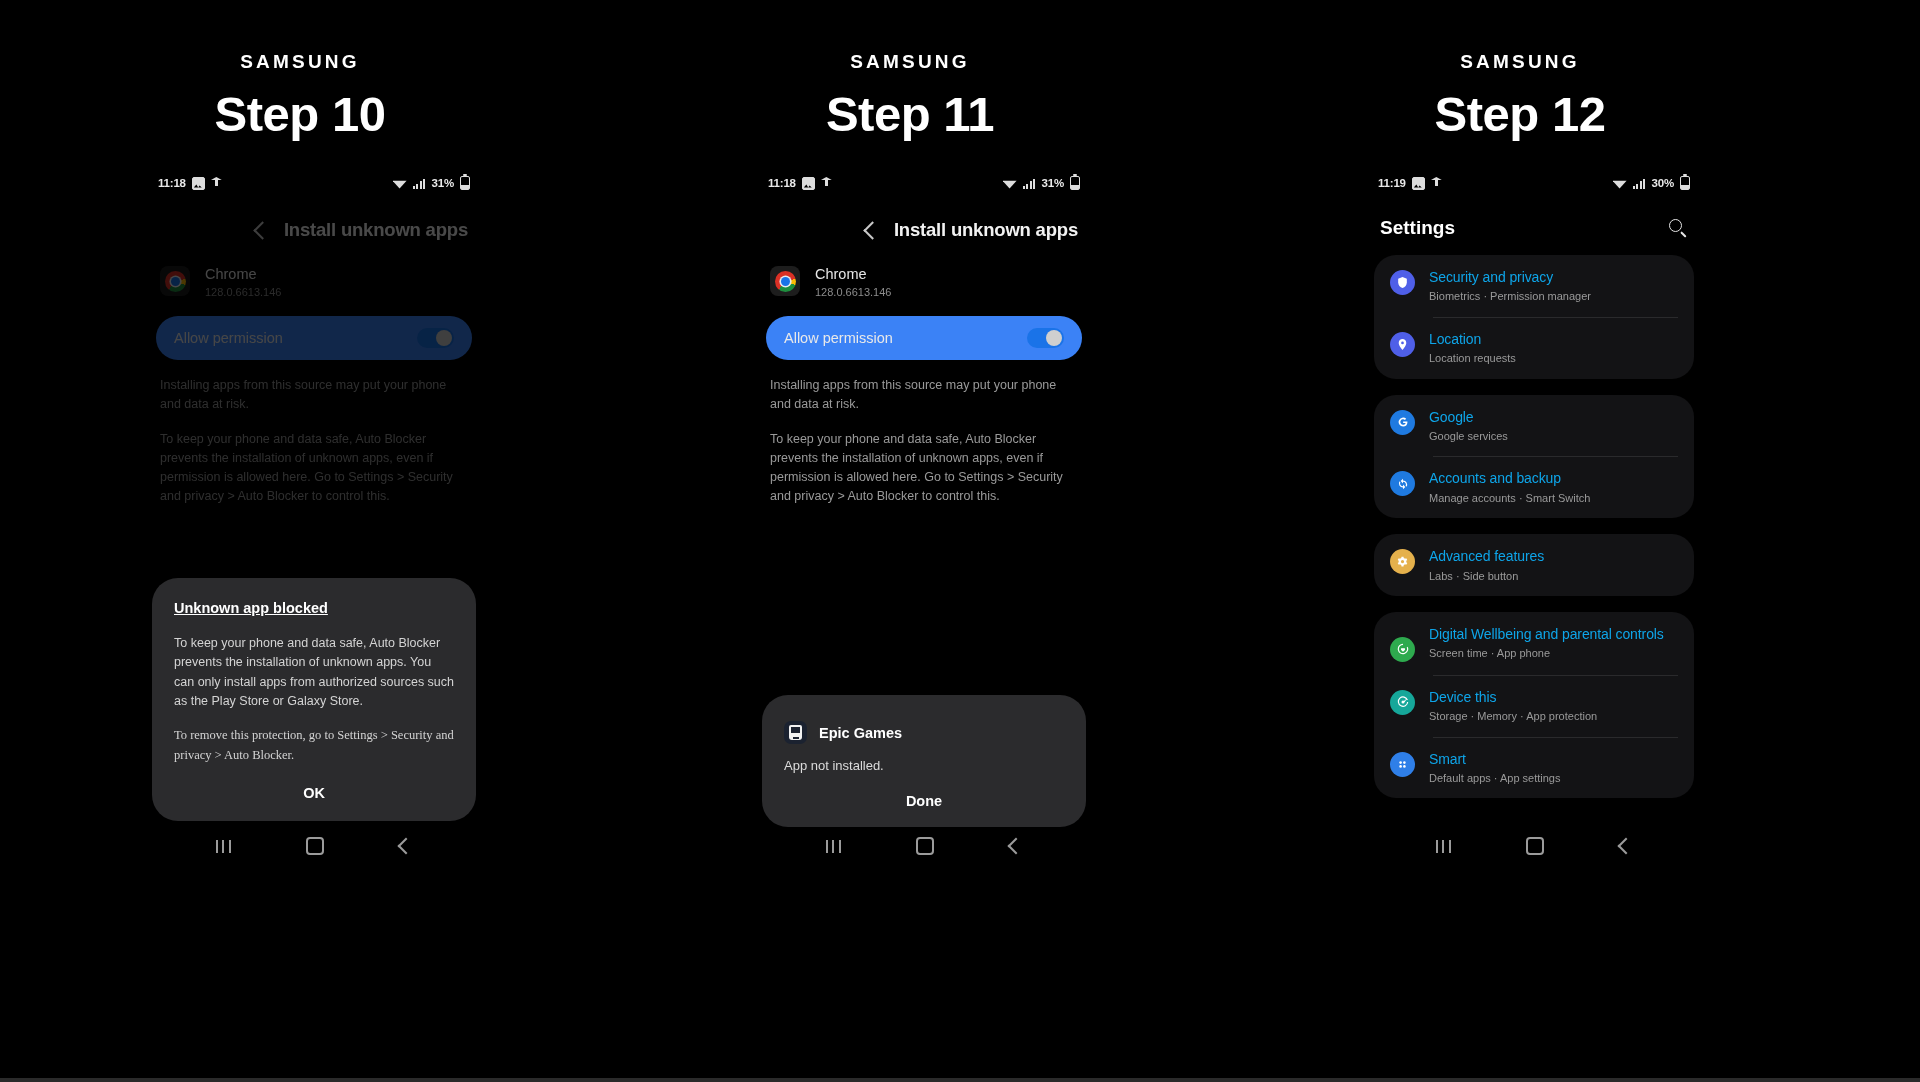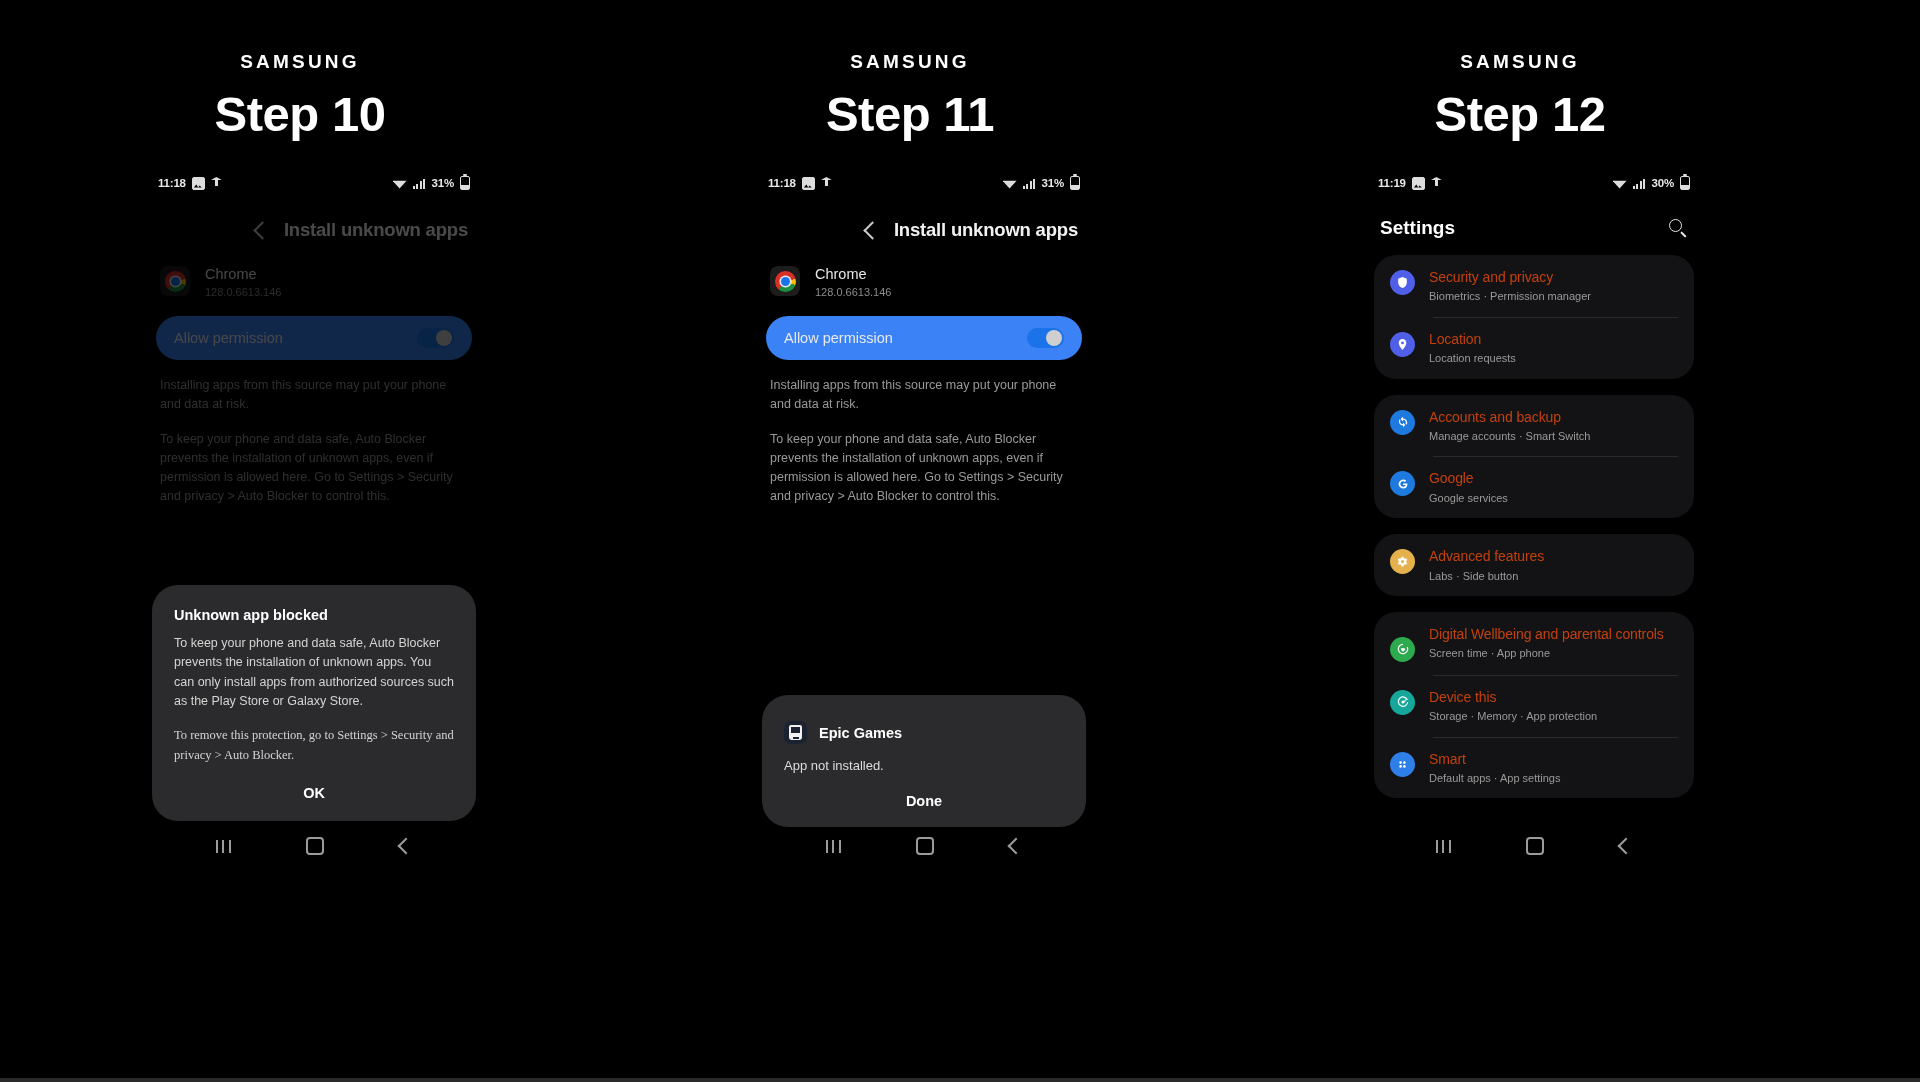--- a/index.html
+++ b/index.html
@@ -247,21 +247,22 @@
     box-sizing: border-box;
   }
   #dialog-unknown-app {
     bottom: 48px;
     padding: 22px 22px 18px 22px;
   }
   .dialog-title {
     font-size: 14.5px;
     font-weight: 700;
     color: #fff;
-    margin-bottom: 11px;
+    margin-bottom: 18px;
+    text-decoration: underline;
   }
   .dialog-text {
     font-size: 12.5px;
     line-height: 1.55;
     color: #d4d4d4;
     white-space: pre-line;
   }
   .dialog-text + .dialog-text { margin-top: 15px; font-family: Liberation Serif, serif; }
   .dialog-action {
     text-align: center;
@@ -359,21 +360,21 @@
     flex: none;
     margin-right: 14px;
     margin-top: 2px;
     display:flex; align-items:center; justify-content:center;
     position: relative;
   }
   .set-ico svg { display:block; }
   .set-texts { min-width: 0; }
   .set-label {
     font-size: 14px;
-    color: #c2410c;
+    color: #0ea5e9;
     line-height: 1.32;
     letter-spacing: -0.1px;
   }
   .set-sub {
     font-size: 11px;
     color: #9a9a9a;
     margin-top: 3px;
     line-height: 1.3;
   }
 
@@ -610,37 +611,37 @@
               <span class="set-label" style="display:block">Location</span>
               <span class="set-sub" style="display:block">Location requests</span>
             </span>
           </div>
         </div>
 
         <div class="set-card">
           <div class="set-row">
             <span class="set-ico" style="background:#1f7ae0">
               <svg width="14" height="14" viewBox="0 0 24 24">
+                  <path fill="#fff" d="M12.2 10.6v3.1h4.4a3.9 3.9 0 0 1-4.4 3 4.7 4.7 0 1 1 3.1-8.2l2.2-2.2a7.8 7.8 0 1 0-5.3 13.6c4.4 0 7.4-3.1 7.4-7.5a8 8 0 0 0-.1-1.3h-7.3z"></path>
+                </svg>
+            </span>
+            <span class="set-texts">
+              <span class="set-label" style="display:block">Google</span>
+              <span class="set-sub" style="display:block">Google services</span>
+            </span>
+          </div>
+          <div class="set-row">
+            <span class="set-ico" style="background:#1f7ae0">
+              <svg width="14" height="14" viewBox="0 0 24 24">
                   <path fill="#fff" d="M12 6V3L8 7l4 4V8a5 5 0 0 1 4.5 7.2l1.5 1.5A7 7 0 0 0 12 6zm0 10a5 5 0 0 1-4.5-7.2L6 7.3A7 7 0 0 0 12 18v3l4-4-4-4v3z"></path>
                 </svg>
             </span>
             <span class="set-texts">
               <span class="set-label" style="display:block">Accounts and backup</span>
               <span class="set-sub" style="display:block">Manage accounts  ·  Smart Switch</span>
-            </span>
-          </div>
-          <div class="set-row">
-            <span class="set-ico" style="background:#1f7ae0">
-              <svg width="14" height="14" viewBox="0 0 24 24">
-                  <path fill="#fff" d="M12.2 10.6v3.1h4.4a3.9 3.9 0 0 1-4.4 3 4.7 4.7 0 1 1 3.1-8.2l2.2-2.2a7.8 7.8 0 1 0-5.3 13.6c4.4 0 7.4-3.1 7.4-7.5a8 8 0 0 0-.1-1.3h-7.3z"></path>
-                </svg>
-            </span>
-            <span class="set-texts">
-              <span class="set-label" style="display:block">Google</span>
-              <span class="set-sub" style="display:block">Google services</span>
             </span>
           </div>
         </div>
 
         <div class="set-card">
           <div class="set-row">
             <span class="set-ico" style="background:#e5b14c">
               <svg width="13" height="13" viewBox="0 0 24 24">
                   <path fill="#fff" d="M19 12c0-.5 0-.9-.1-1.3l2-1.5-2-3.4-2.3 1a7.4 7.4 0 0 0-2.3-1.3L13.9 3h-3.8l-.4 2.5a7.4 7.4 0 0 0-2.3 1.3l-2.3-1-2 3.4 2 1.5a7 7 0 0 0 0 2.6l-2 1.5 2 3.4 2.3-1c.7.6 1.4 1 2.3 1.3l.4 2.5h3.8l.4-2.5c.9-.3 1.6-.7 2.3-1.3l2.3 1 2-3.4-2-1.5c.1-.4.1-.8.1-1.3zm-7 3a3 3 0 1 1 0-6 3 3 0 0 1 0 6z"></path>
                 </svg>

